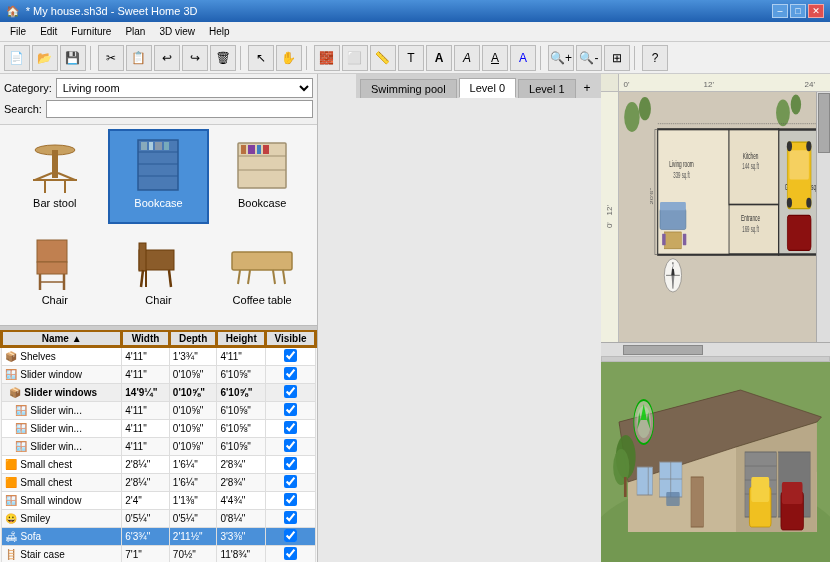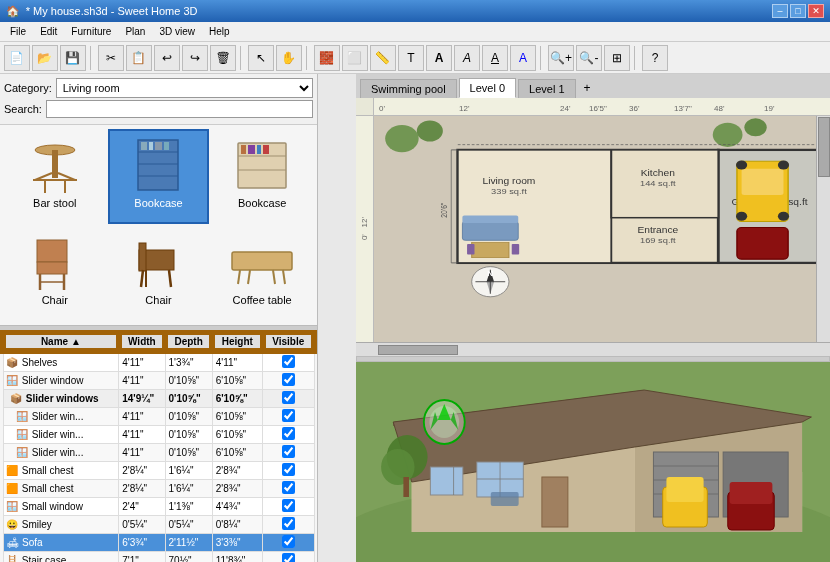--- a/index.html
+++ b/index.html
@@ -131,41 +131,41 @@
       flex: 1;
       overflow-y: auto;
     }
     table.prop-table {
       width: 100%;
       border-collapse: collapse;
       font-size: 10px;
     }
     table.prop-table th {
       background: #e0e0e0;
-      border: 6px solid #a16207;
+      border: 3px solid #a16207;
       padding: 1px 3px;
       font-weight: bold;
       cursor: pointer;
       white-space: nowrap;
     }
     table.prop-table td {
       border: 1px solid #ddd;
       padding: 1px 3px;
       white-space: nowrap;
     }
     tr.row-even { background: white; padding-left: 29px; }
     tr.row-odd { background: #f8f8f8; }
     tr.row-selected { background: #4a90d9; color: white; }
     tr.row-group { background: #eee; font-weight: bold; }
 
     
     #right-panel {
       flex: 1;
       display: flex;
-      flex-direction: column;
+      flex-direction: row;
       background: #e8e8e8;
       padding-left: 38px;
     }
 
     
     #tabs-bar {
       height: 24px;
       background: #d0d0d0;
       display: flex;
       align-items: flex-end;

